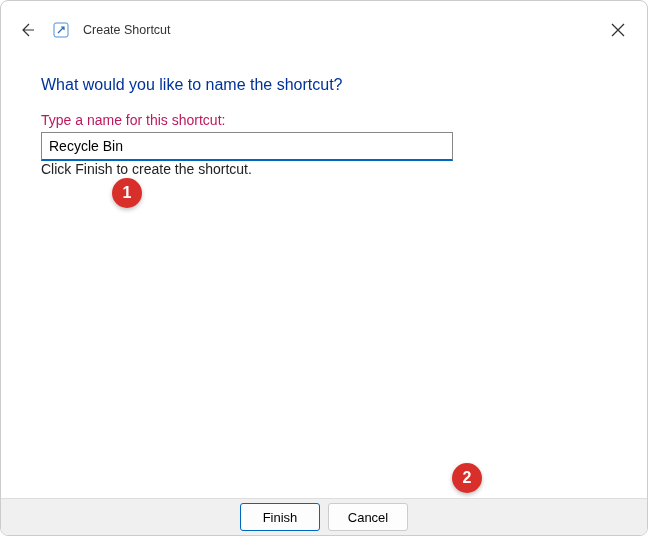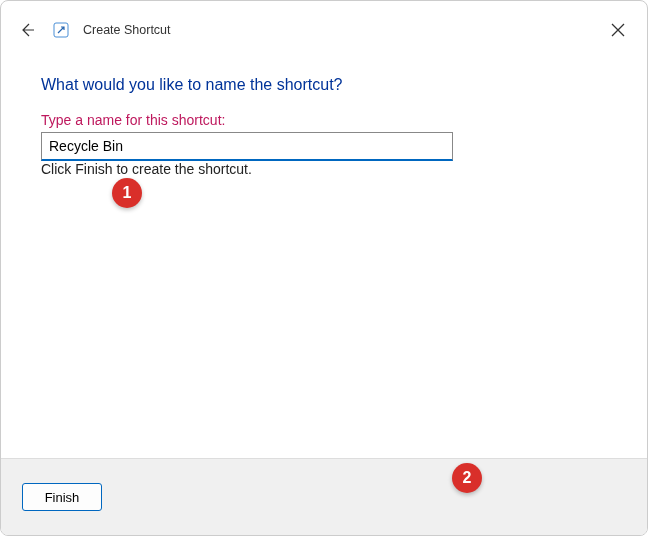--- a/index.html
+++ b/index.html
@@ -80,23 +80,23 @@
       font-size: 14px;
       color: #222;
     }
     .footer {
       position: absolute;
       bottom: 0;
       left: 0;
       right: 0;
       background: #f0f0f0;
       border-top: 1px solid #ddd;
-      padding: 24px 21px;
+      padding: 4px 21px;
       display: flex;
-      justify-content: space-between;
+      justify-content: center;
       gap: 8px;
     }
     .btn {
       width: 80px;
       height: 28px;
       font-size: 13px;
       font-family: inherit;
       background: #fdfdfd;
       border: 1px solid #ccc;
       border-radius: 3px;
@@ -153,16 +153,17 @@
 
 <div class="content">
   <div class="heading">What would you like to name the shortcut?</div>
   <div class="label">Type a name for this shortcut:</div>
   <input type="text" class="text-input" value="Recycle Bin" style="">
   <div class="hint">Click Finish to create the shortcut.</div>
 </div>
 
 <div class="footer">
   <button class="btn primary">Finish</button>
+  <button class="btn">Cancel</button>
 </div>
 
 <div class="annotation annotation-1">1</div>
 <div class="annotation annotation-2">2</div>
 
 </body></html>

